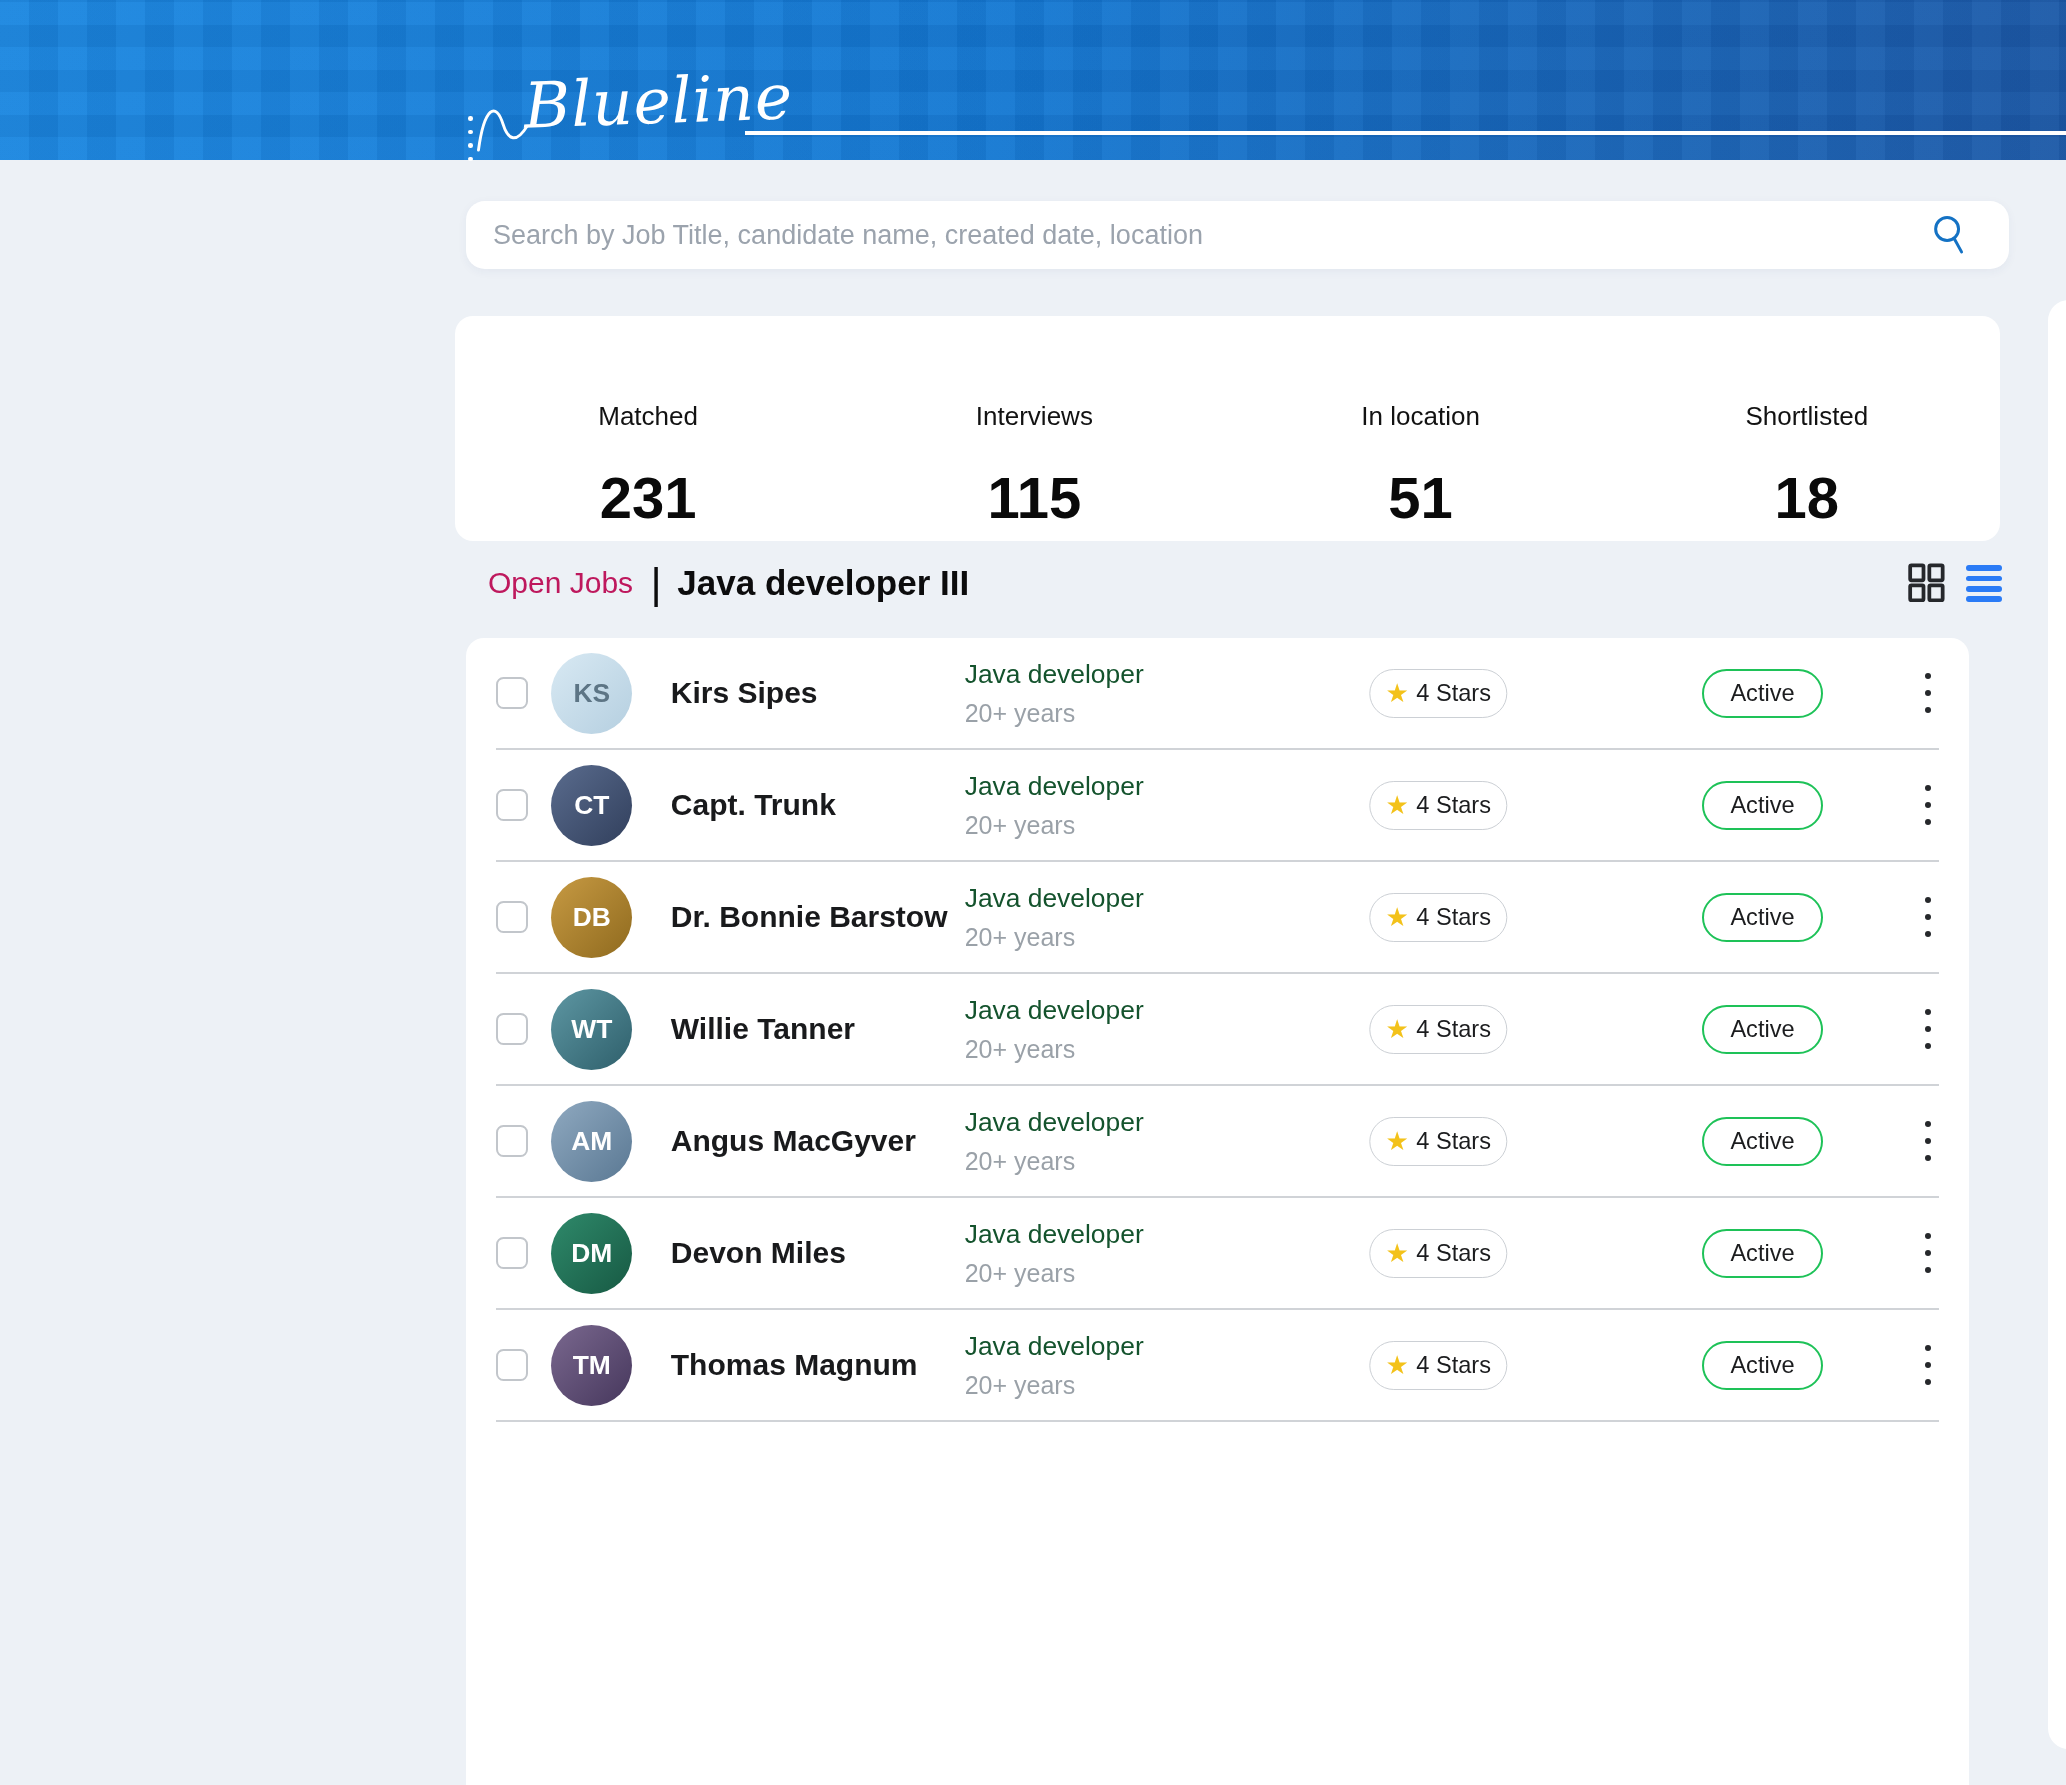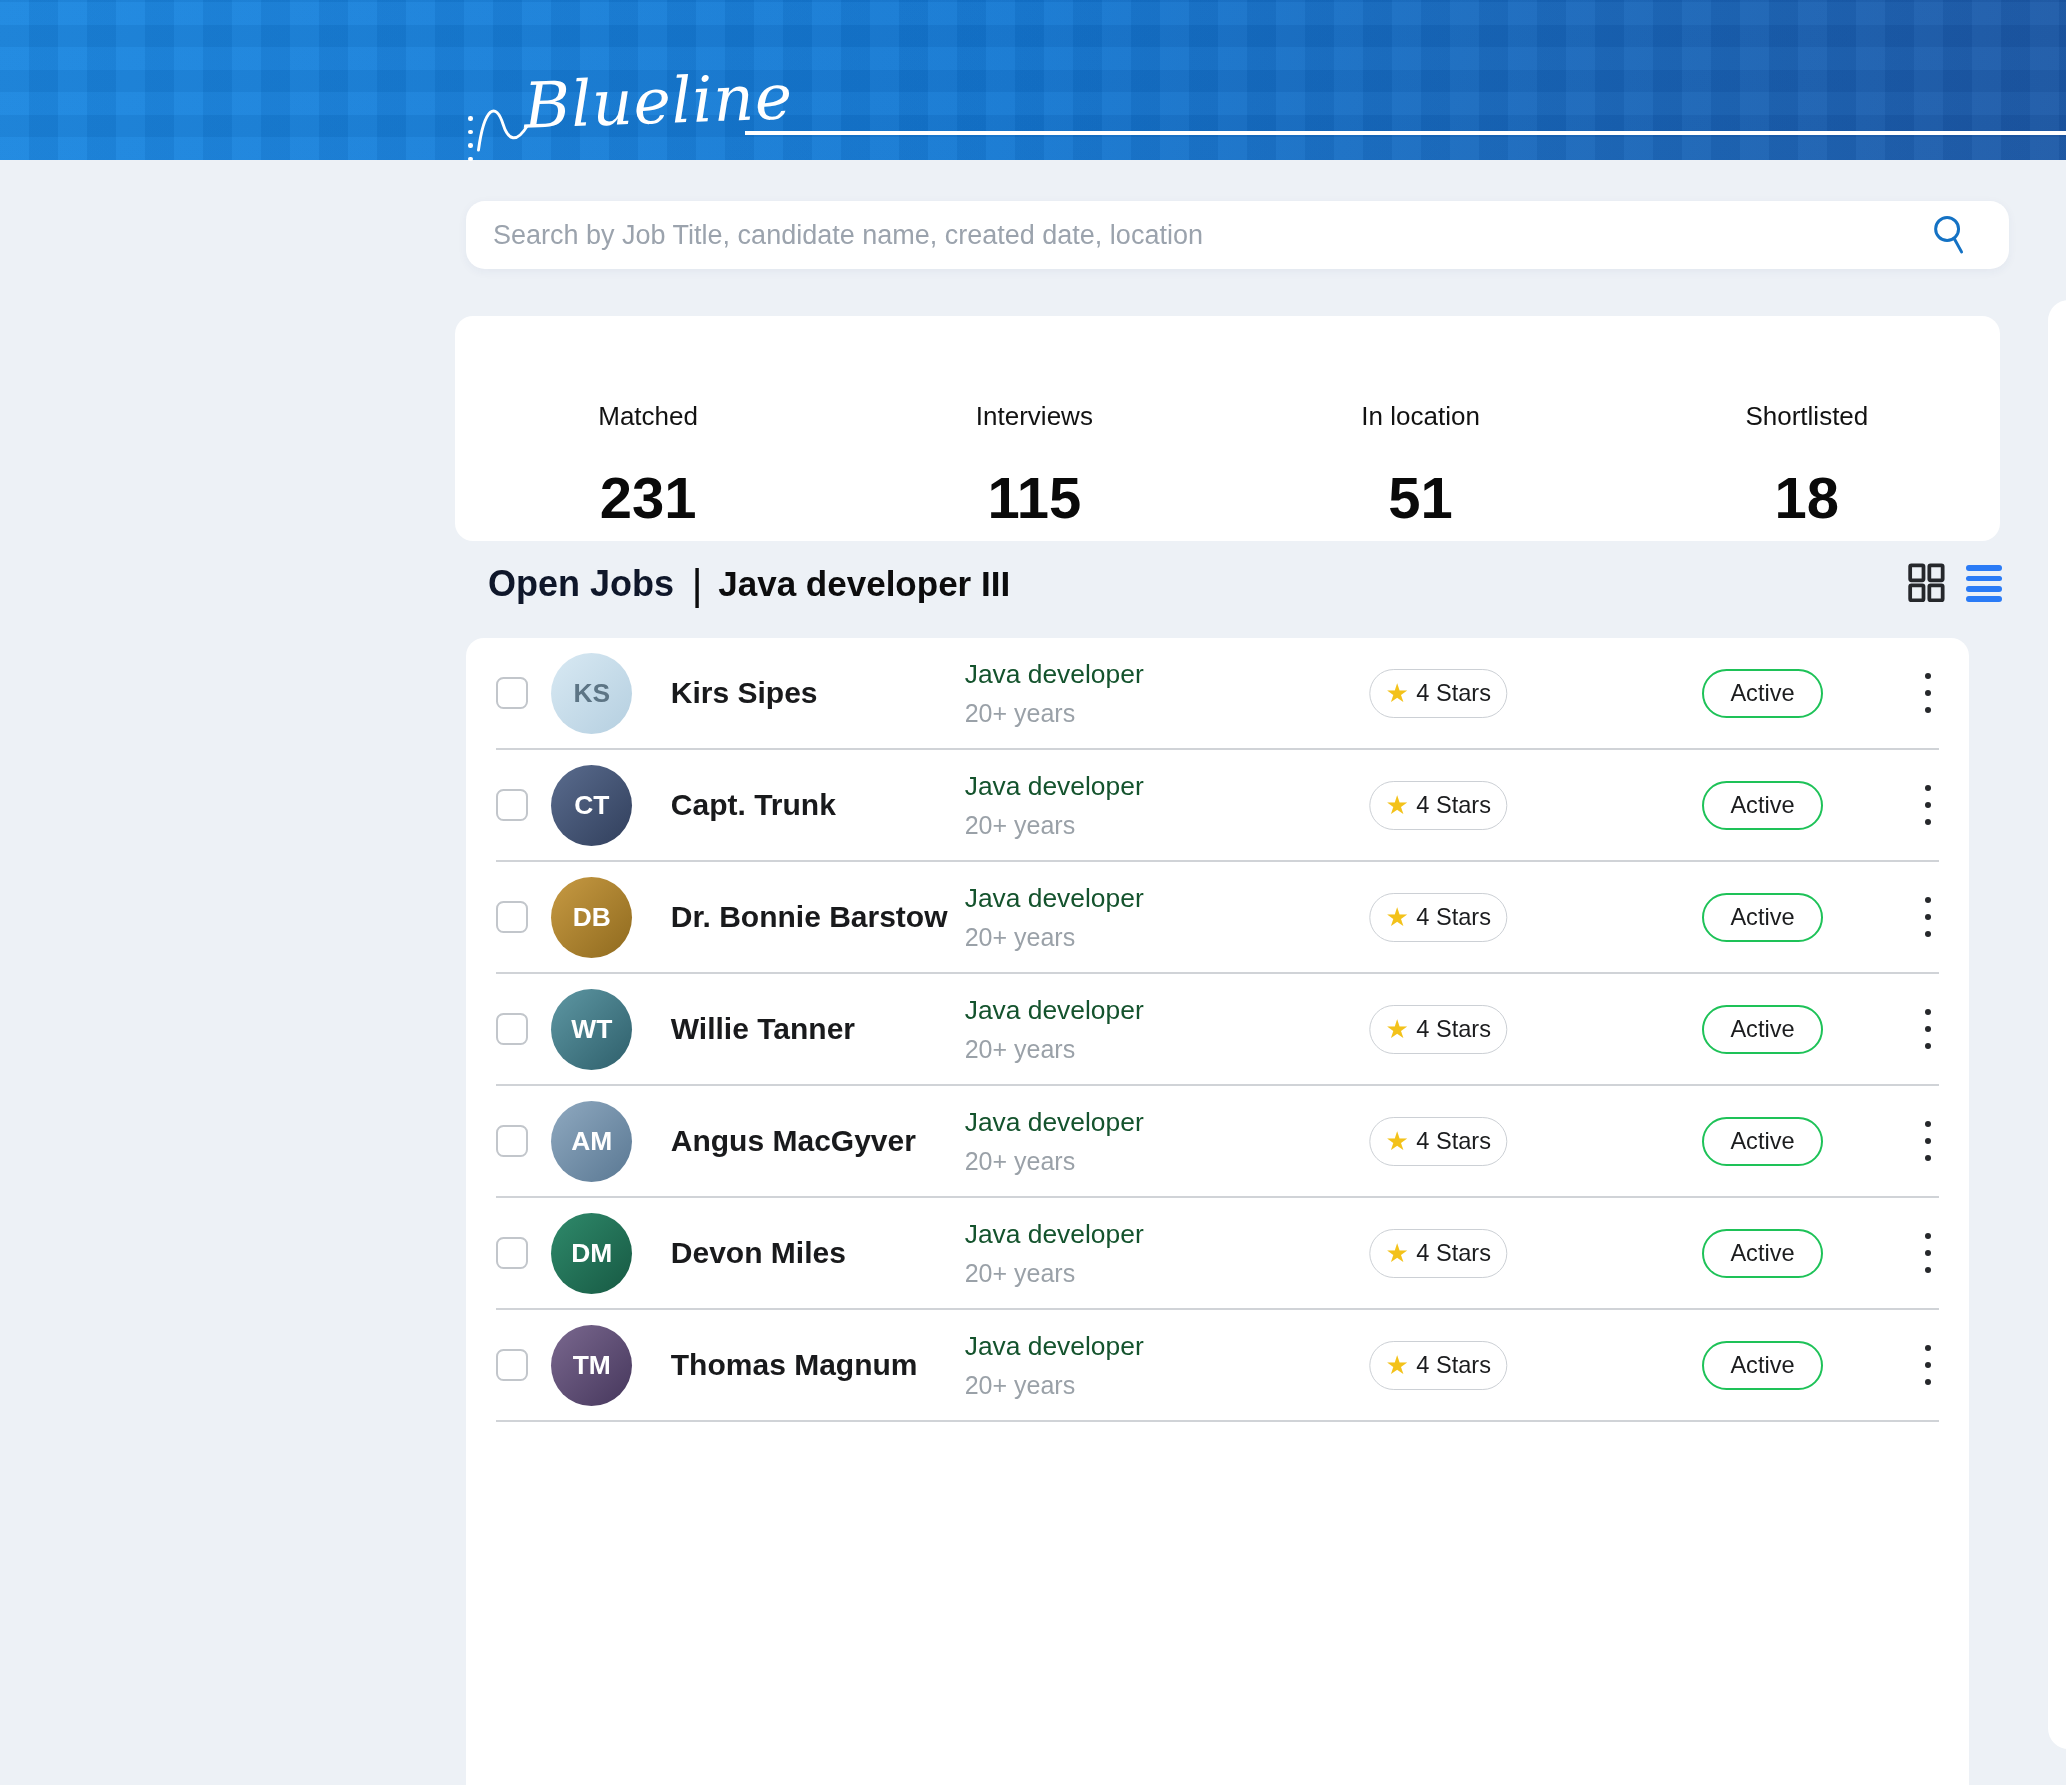--- a/index.html
+++ b/index.html
@@ -29,21 +29,21 @@
 
   
   .stats-card { position:absolute; left:455px; top:316px; width:1545px; height:225px; border-radius:18px; background:#fff;
     display:flex; }
   .stat { flex:1; display:flex; flex-direction:column; align-items:center; padding-top:50px;margin-top:35px; }
   .stat-label { font-size:26px; color:#121212; }
   .stat-value { margin-top:32px; font-size:58px; font-weight:bold; color:#0a0a0a; }
 
   
   .jobs-row { position:absolute; left:488px; top:563px; display:flex; align-items:center; }
-  .jobs-title { font-size:36px; font-weight:bold; color:#0f172a; }
+  .jobs-title { font-size:30px; font-weight:normal; color:#be185d; }
   .jobs-pipe { font-size:43px; font-weight:300; color:#0c0c0d; margin:0 15.7px 0 17.4px; line-height:0.9; }
   .jobs-filter { font-size:35px; font-weight:bold; color:#0c0c0d; }
   .view-icons { position:absolute; left:1906px; top:562px; display:flex; align-items:flex-start; gap:20px; }
   .list-view { display:flex; flex-direction:column; gap:4.5px; padding-top:3.3px; cursor:pointer; }
   .list-view i { width:36px; height:5.8px; border-radius:2.9px; background:#2a7bf6; }
   .grid-view { cursor:pointer; }
 
   
   .table-card { position:absolute; left:466px; top:638px; width:1503px; height:1148px; background:#fff;
     border-radius:18px 18px 0 0; padding:0 30px; overflow:hidden; }

